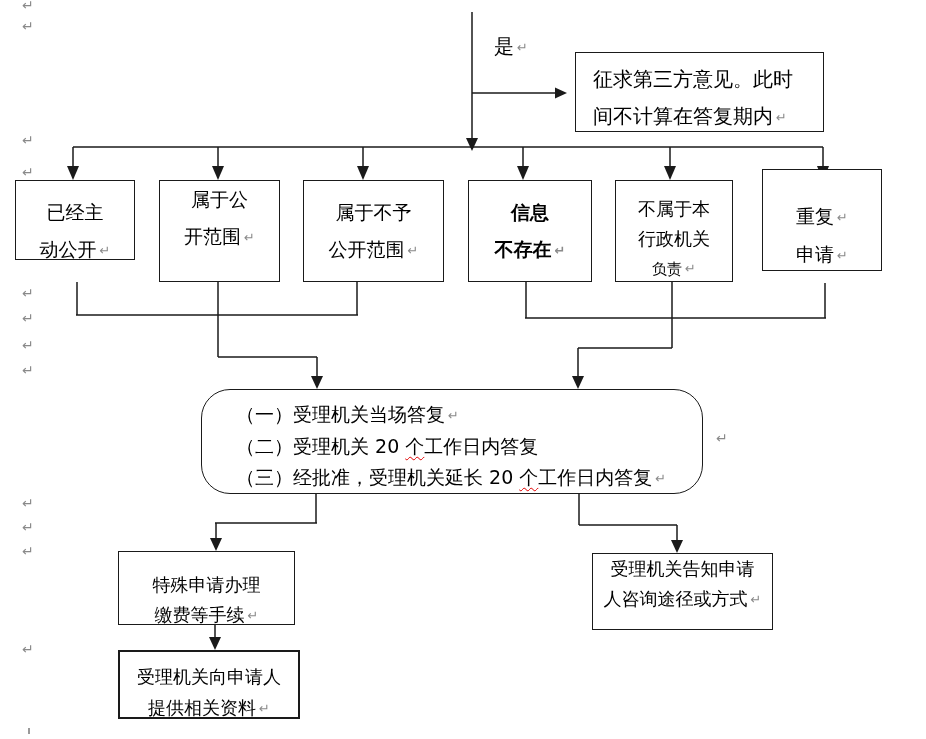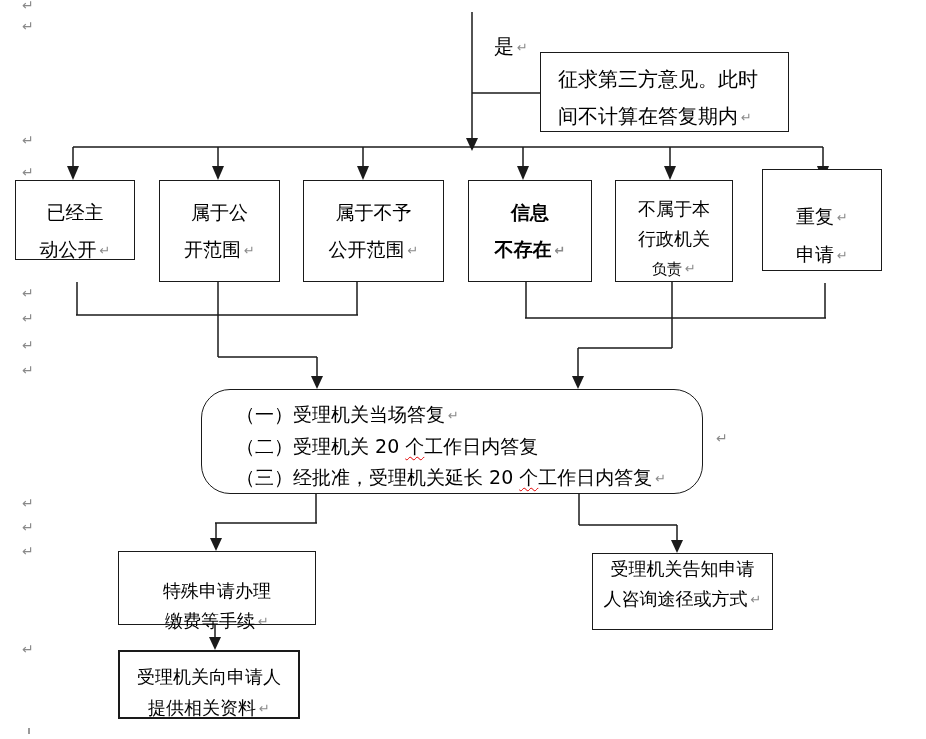--- a/index.html
+++ b/index.html
@@ -15,30 +15,30 @@
   .fbox .ln{display:block;white-space:nowrap;}
   .mark{color:#8a8a8a;font-size:13px;padding-left:3px;vertical-align:1px;}
   .mmark{position:absolute;color:#8a8a8a;font-size:14px;line-height:14px;}
   .wavy{
     text-decoration-line:underline;text-decoration-style:wavy;
     text-decoration-color:#e00000;text-decoration-thickness:1px;
     text-underline-offset:3px;text-decoration-skip-ink:none;
   }
   .yes-label{position:absolute;left:494px;top:33px;font-size:20px;white-space:nowrap;}
   
-  #bx-third{left:540px;top:52px;width:249px;height:80px;text-align:left;padding:8px 0 0 17px;font-size:20px;line-height:37px;}
+  #bx-third{left:575px;top:52px;width:249px;height:80px;text-align:left;padding:8px 0 0 17px;font-size:20px;line-height:37px;}
   #bx-b1{left:15px;top:180px;width:120px;height:80px;padding-top:13px;}
-  #bx-b2{left:159px;top:180px;width:121px;height:102px;padding-top:13px;}
+  #bx-b2{left:159px;top:180px;width:121px;height:102px;}
   #bx-b3{left:303px;top:180px;width:141px;height:102px;padding-top:13px;}
   #bx-b4{left:468px;top:180px;width:124px;height:102px;padding-top:13px;font-weight:bold;}
   #bx-b5{left:615px;top:180px;width:118px;height:102px;padding-top:13px;font-size:18px;line-height:30px;}
   #bx-b5 .small{font-size:15px;}
   #bx-b6{left:762px;top:169px;width:120px;height:102px;padding-top:28px;}
   #bx-reply{left:201px;top:389px;width:502px;height:105px;text-align:left;padding:9px 0 0 34px;line-height:31px;border-radius:29px;}
-  #bx-special{left:118px;top:551px;width:198px;height:74px;padding-top:24px;line-height:30px;font-size:18px;}
+  #bx-special{left:118px;top:551px;width:177px;height:74px;padding-top:18px;line-height:30px;font-size:18px;}
   #bx-provide{left:118px;top:650px;width:182px;height:69px;border-width:2px;padding-top:9px;line-height:31px;font-size:18px;}
   #bx-inform{left:592px;top:553px;width:181px;height:77px;line-height:30px;font-size:18px;}
   .stray{position:absolute;left:28px;top:728px;width:1.5px;height:6px;background:#9a9a9a;}
 </style>
 </head>
 <body>
 
 <div id="canvas">
 
   <svg id="wires" viewBox="0 0 926 739" xmlns="http://www.w3.org/2000/svg">

